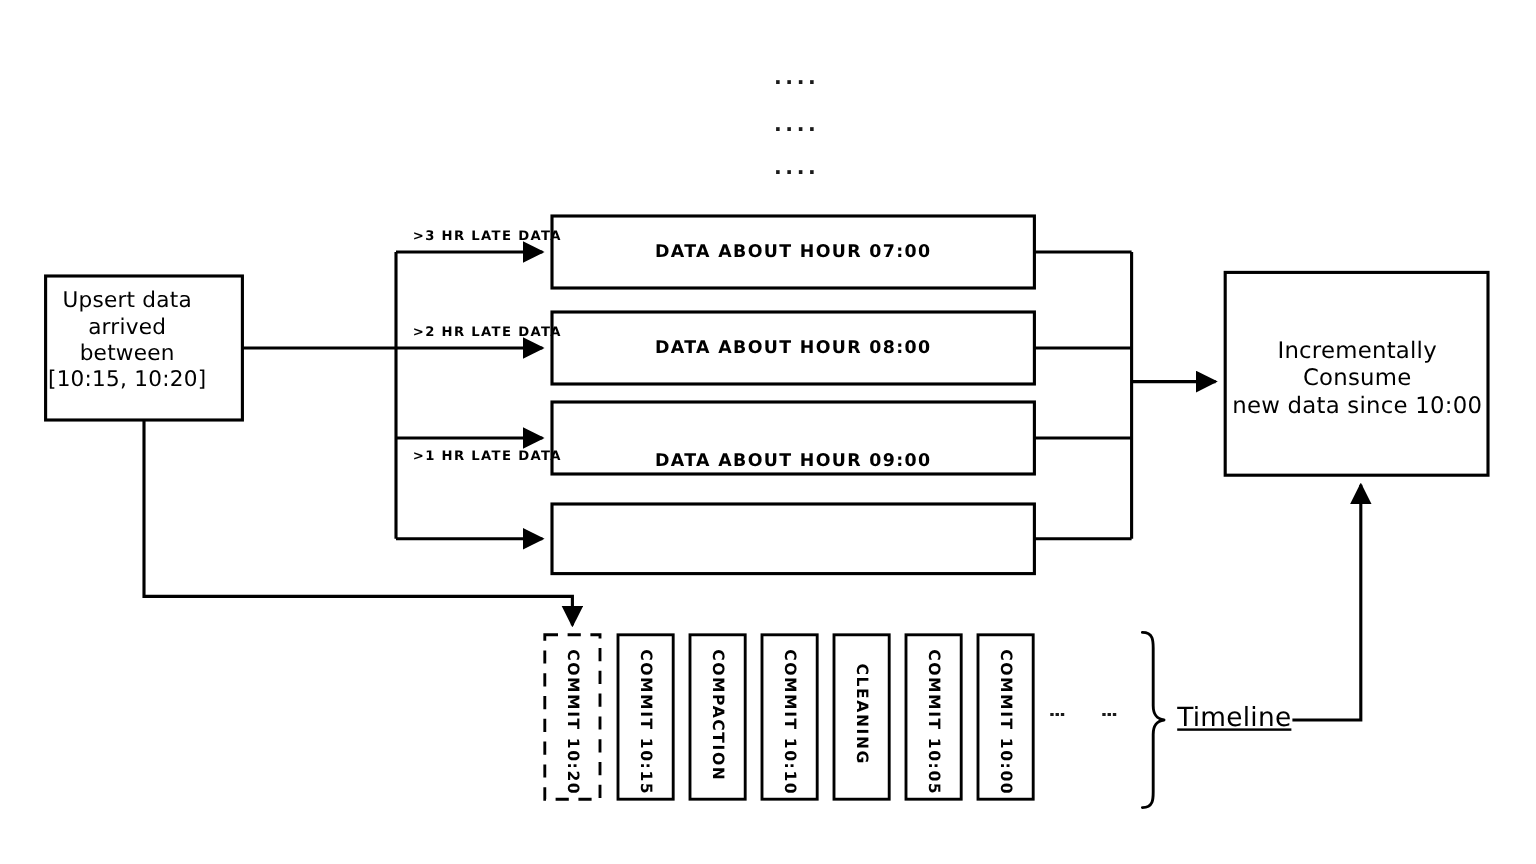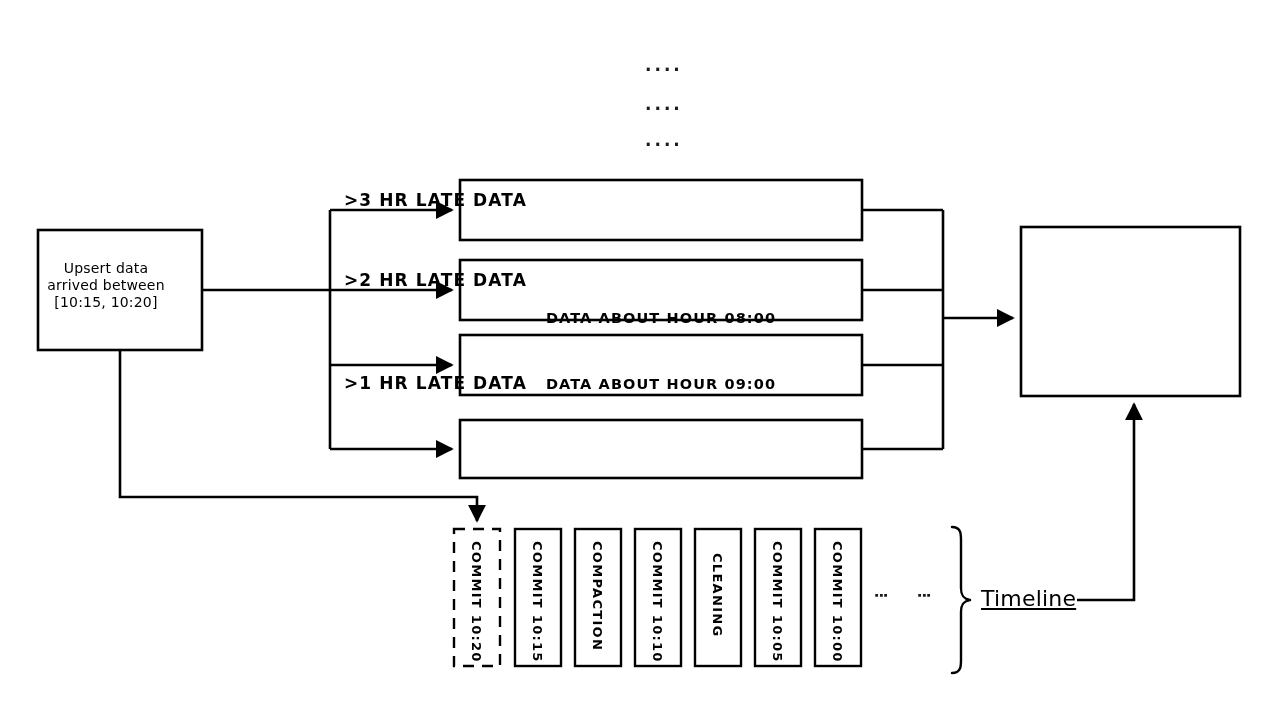--- a/index.html
+++ b/index.html
@@ -40,37 +40,37 @@
     letter-spacing: 0.2px;
   }
   
   .comic {
     font-family: "DejaVu Sans", sans-serif;
     font-weight: 700;
     letter-spacing: 1.1px;
   }
   .box-upsert {
     left: 38px;
-    top: 260px;
+    top: 240px;
     width: 136px;
-    font-size: 14px;
+    font-size: 18px;
   }
   .box-consume {
     left: 1021px;
     top: 281px;
     width: 220px;
     font-size: 19px;
   }
   .hour-label {
     width: 402px;
     font-size: 14.5px;
     text-align: center;
   }
   .late-label {
-    font-size: 17px;
+    font-size: 11px;
     text-align: left;
     white-space: nowrap;
   }
   .timeline-label {
     font-size: 22px;
     text-align: left;
     white-space: nowrap;
   }
   .commit-label {
     position: absolute;
@@ -164,23 +164,26 @@
   <div class="dots-row" style="left:645px; top:130px;">....</div>
 
   <div class="lbl hand box-upsert">Upsert data
 arrived between
 [10:15, 10:20]</div>
 
   <div class="lbl comic late-label" style="left:344px; top:190px;">&gt;3 HR LATE DATA</div>
   <div class="lbl comic late-label" style="left:344px; top:270px;">&gt;2 HR LATE DATA</div>
   <div class="lbl comic late-label" style="left:344px; top:331px;margin-top:42px;">&gt;1 HR LATE DATA</div>
 
-  <div class="lbl comic hour-label" style="left:460px; top:282px;margin-top:28px;">DATA ABOUT HOUR 08:00</div>
+  <div class="lbl comic hour-label" style="left:460px; top:202px;">DATA ABOUT HOUR 07:00</div>
+  <div class="lbl comic hour-label" style="left:460px; top:282px;">DATA ABOUT HOUR 08:00</div>
   <div class="lbl comic hour-label" style="left:460px; top:376px;">DATA ABOUT HOUR 09:00</div>
 
+  <div class="lbl hand box-consume">Incrementally Consume
+new data since 10:00</div>
 
   <div class="commit-label" style="left:484px; top:541px;">COMMIT 10:20</div>
   <div class="commit-label" style="left:545px; top:541px;">COMMIT 10:15</div>
   <div class="commit-label" style="left:605px; top:541px;">COMPACTION</div>
   <div class="commit-label" style="left:665px; top:541px;">COMMIT 10:10</div>
   <div class="commit-label" style="left:725px; top:553px;">CLEANING</div>
   <div class="commit-label" style="left:785px; top:541px;">COMMIT 10:05</div>
   <div class="commit-label" style="left:845px; top:541px;">COMMIT 10:00</div>
 
   <div class="vdots" style="left:890px; top:588px;">⋮</div>

